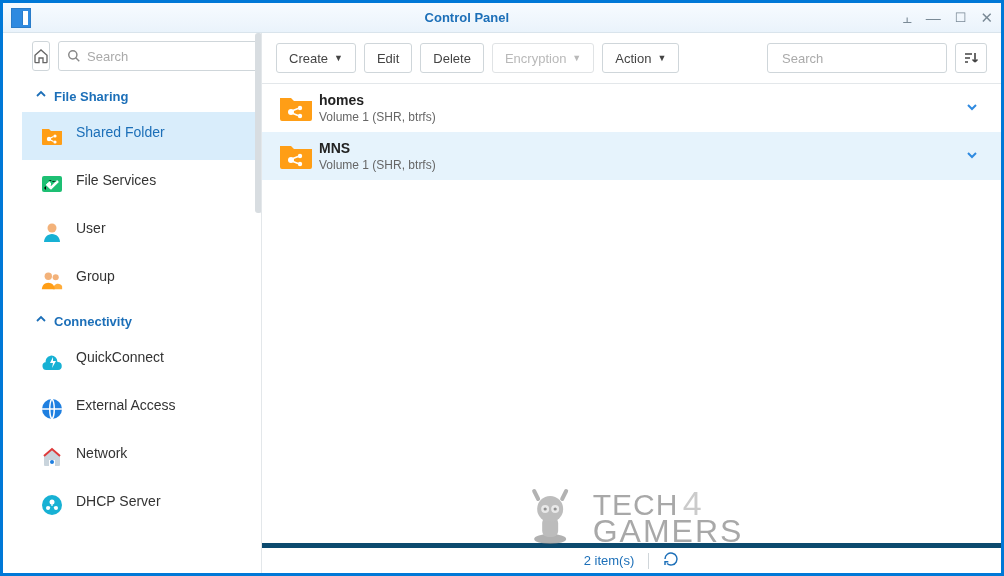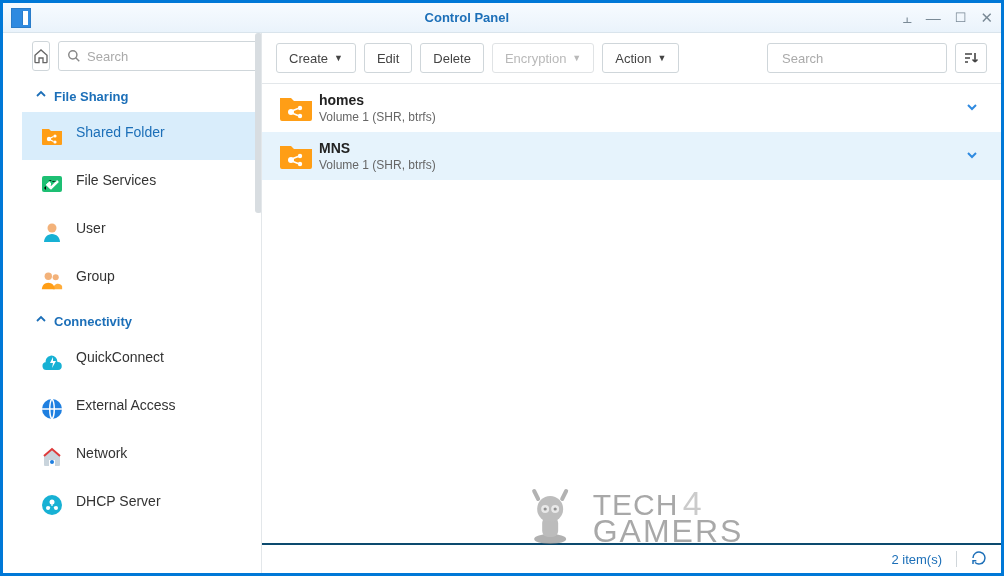--- a/index.html
+++ b/index.html
@@ -42,21 +42,21 @@
 
   .list-area { flex: 1; border-top: 1px solid #e3e7ea; overflow-y: auto; position: relative; }
   .folder-row { display: flex; align-items: center; padding: 8px 16px; gap: 5px; cursor: pointer; }
   .folder-row.selected { background: #e6f3fc; }
   .folder-icon { width: 36px; height: 30px; flex-shrink: 0; }
   .folder-info { flex: 1; }
   .folder-name { font-weight: 700; font-size: 14px; color: #222; }
   .folder-sub { font-size: 12px; color: #666; margin-top: 2px; }
   .folder-chev { color: #2f8ae0; font-size: 14px; padding: 0 6px; }
 
-  .statusbar { height: 30px; border-top: 2px solid #0c4a6e; display: flex; align-items: center; justify-content: flex-end; padding: 0 14px; gap: 14px; font-size: 13px; color: #1c6fb8; }
+  .statusbar { height: 30px; border-top: 5px solid #0c4a6e; display: flex; align-items: center; justify-content: center; padding: 0 14px; gap: 14px; font-size: 13px; color: #1c6fb8; }
   .statusbar .divider { width: 1px; height: 16px; background: #d0d6da; }
   .statusbar .refresh { cursor: pointer; color: #1c6fb8; }
 
   .fake-scroll { position: absolute; top: 0; right: -1px; width: 7px; height: 180px; background: #d8dde1; border-radius: 3px; }
 
   
   .watermark { position: absolute; left: 50%; bottom: 26px; transform: translateX(-50%); opacity: 0.65; display:flex; align-items:center; gap:13px; pointer-events:none; user-select:none; }
   .watermark svg { display:block; }
 </style>
 </head>

